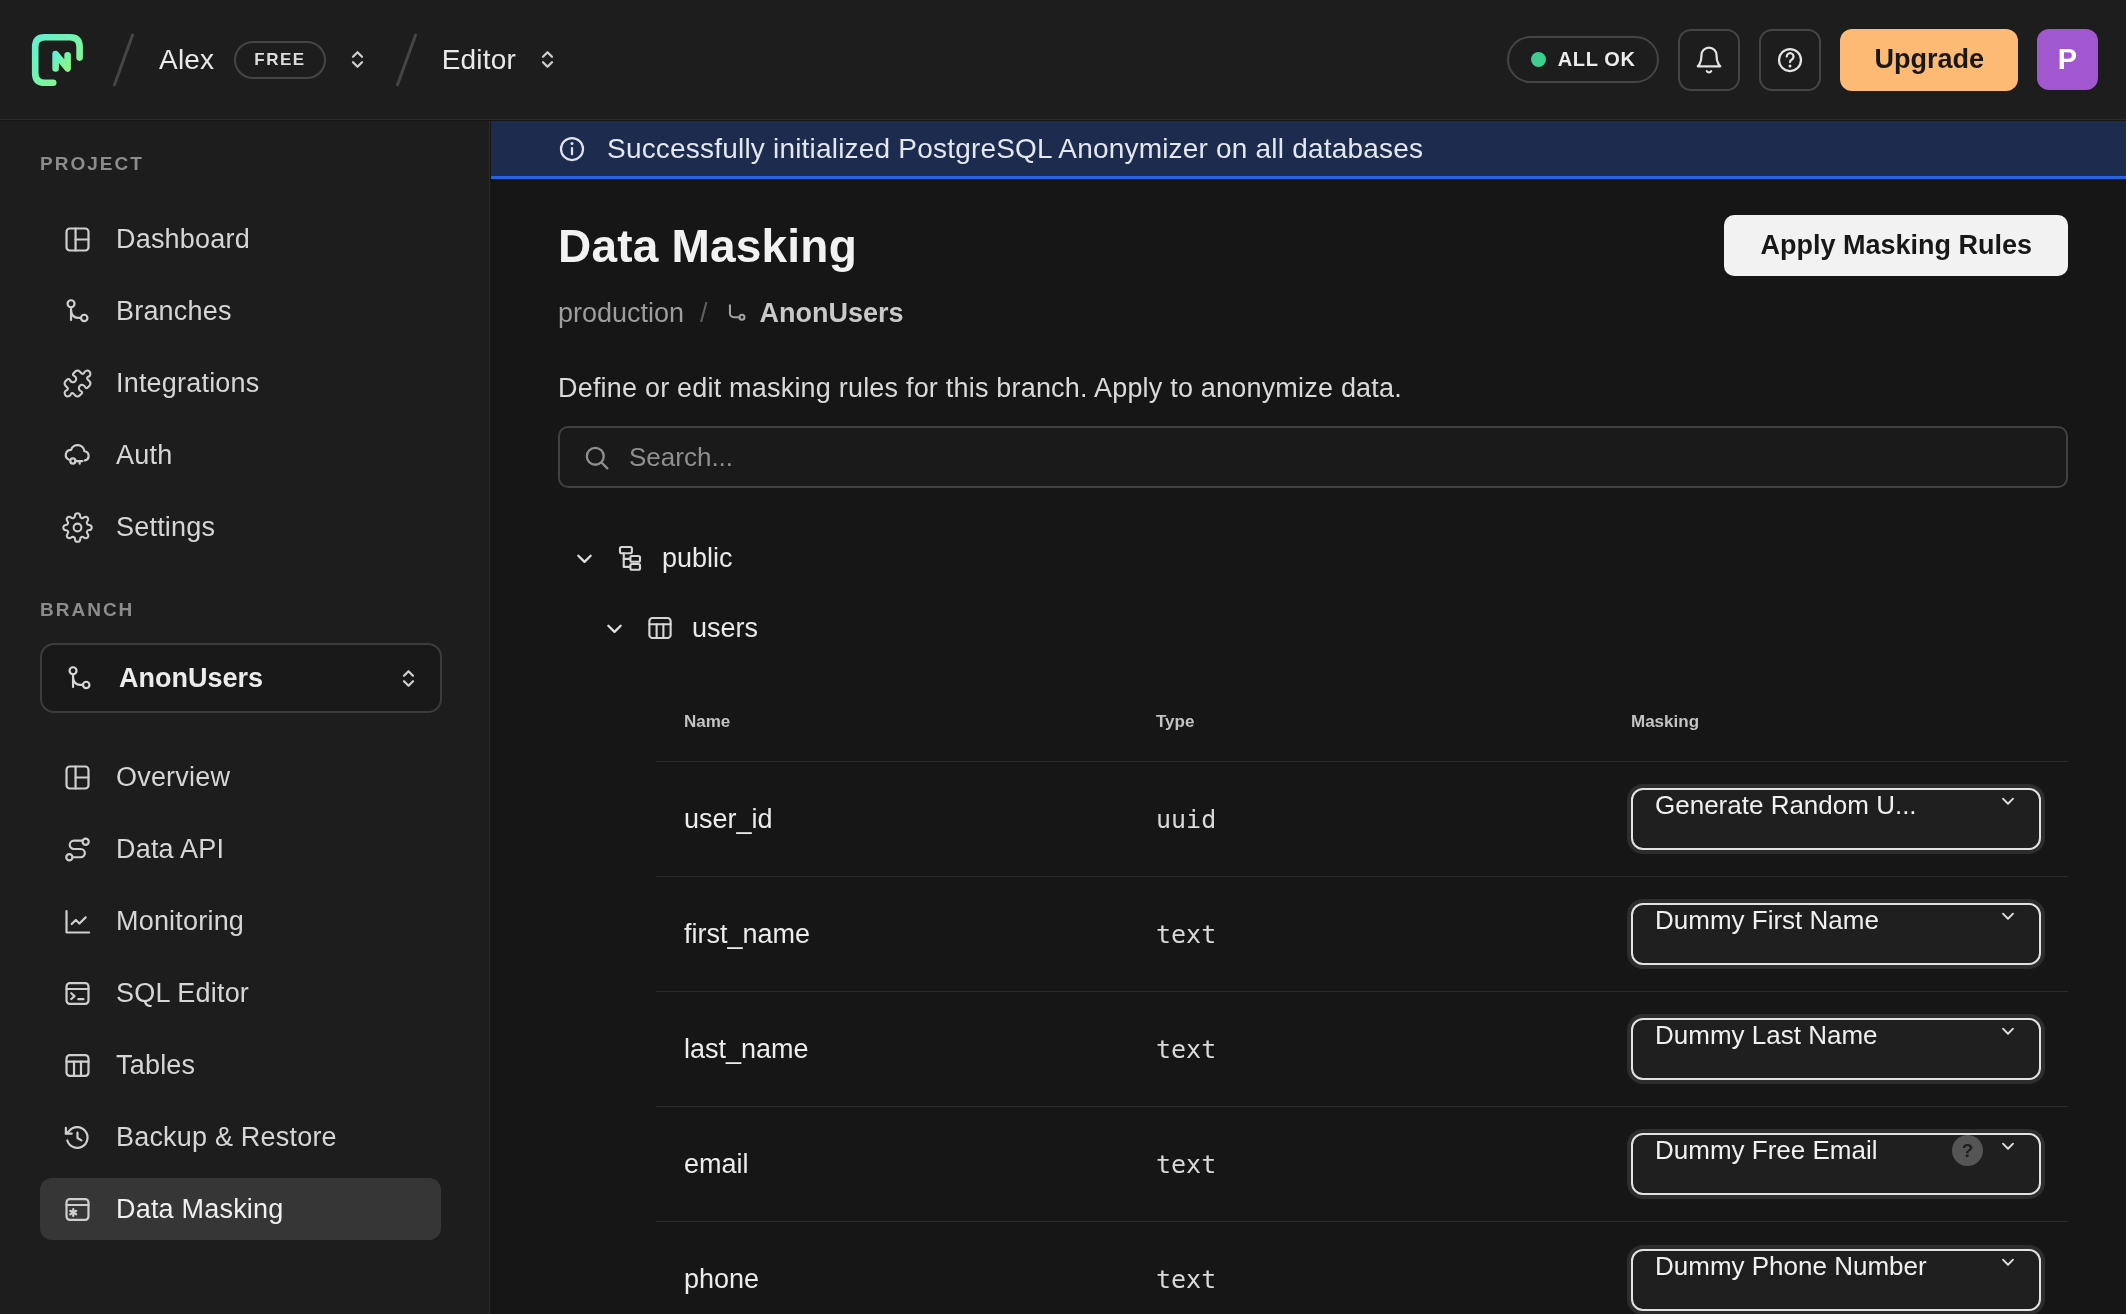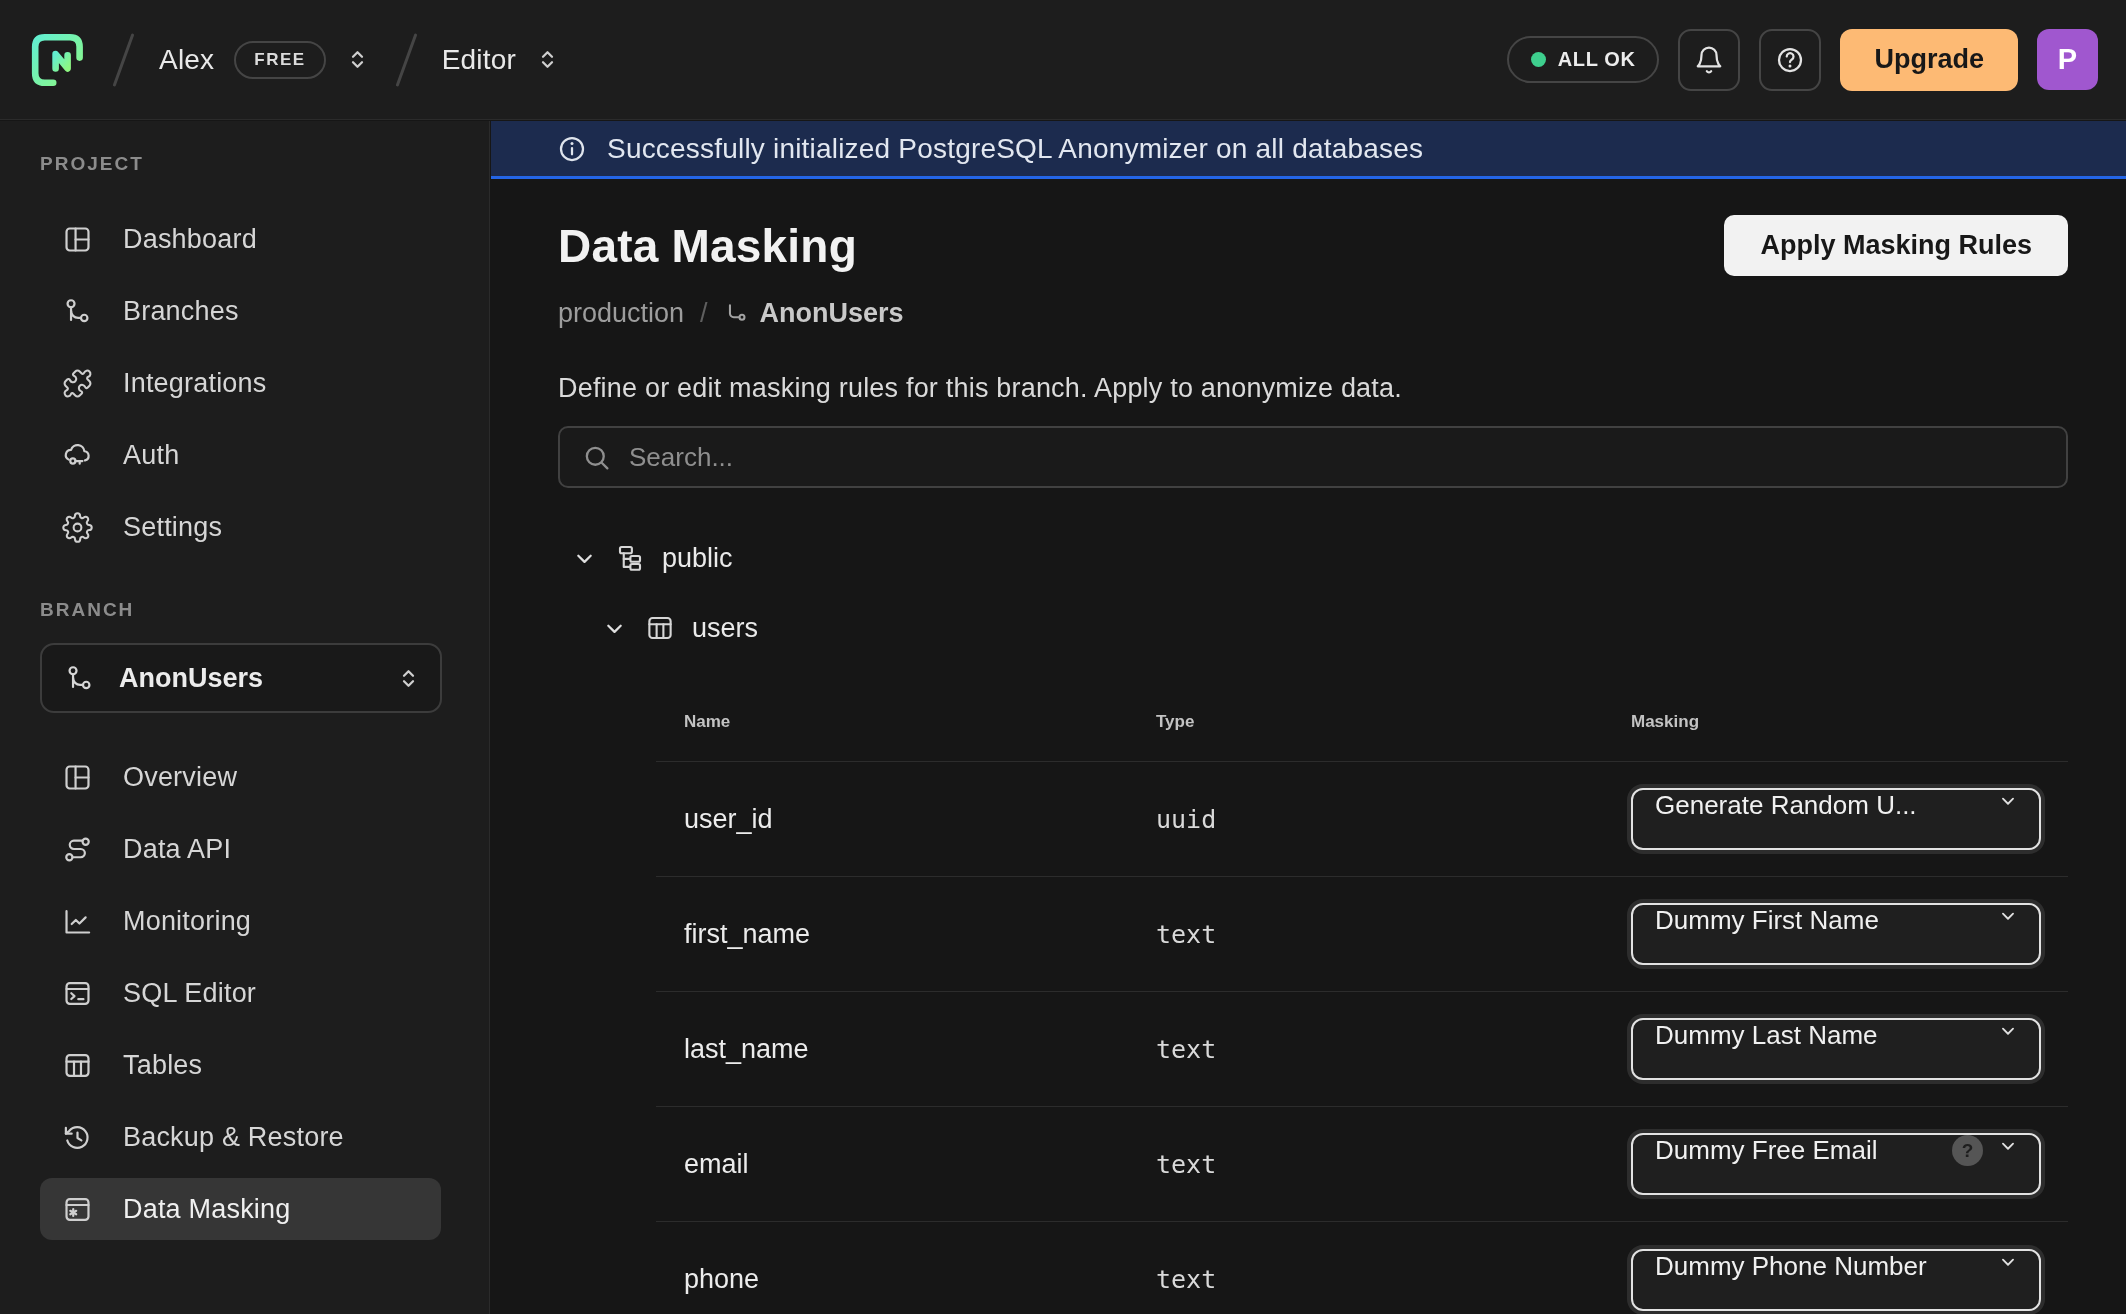--- a/index.html
+++ b/index.html
@@ -35,21 +35,21 @@
             font-family:inherit; }
 
   
   .sidebar { position:absolute; top:121px; left:0; bottom:0; width:490px; background:#1d1d1d;
              border-right:1px solid #2b2b2b; }
   .section-label { margin:32px 0 28px 40px; font-size:19px; font-weight:700; letter-spacing:2px;
                    color:#8c8c8c; }
   .section-label.second { margin-top:36px; margin-bottom:22px; }
   .nav-slot { height:72px; padding:0 48px 0 40px; display:flex; align-items:center; }
   .nav-item { width:100%; height:62px; border:none; background:none; border-radius:12px;
-              display:flex; align-items:center; gap:30px; padding:0 0 0 22px; cursor:pointer;
+              display:flex; align-items:center; gap:23px; padding:0 0 0 22px; cursor:pointer;
               color:#d6d6d6; font-family:inherit; }
   .nav-item.active { background:#363636; color:#f0f0f0; }
   .nav-item svg { width:31px; height:31px; flex:none; color:#cfcfcf; }
   .nav-item .lbl { font-size:27px; letter-spacing:.2px; }
   .branch-select { margin:0 48px 28px 40px; width:402px; height:70px; background:#191919;
                    border:2px solid #3c3c3c; border-radius:14px; display:flex; align-items:center;
                    gap:24px; padding:0 18px 0 22px; cursor:pointer; color:#ececec; font-family:inherit; }
   .branch-select svg.bi { width:31px; height:31px; color:#d6d6d6; }
   .branch-select .lbl { flex:1; text-align:left; font-size:27px; font-weight:600; }
   .branch-select .updown { margin-left:0; }

